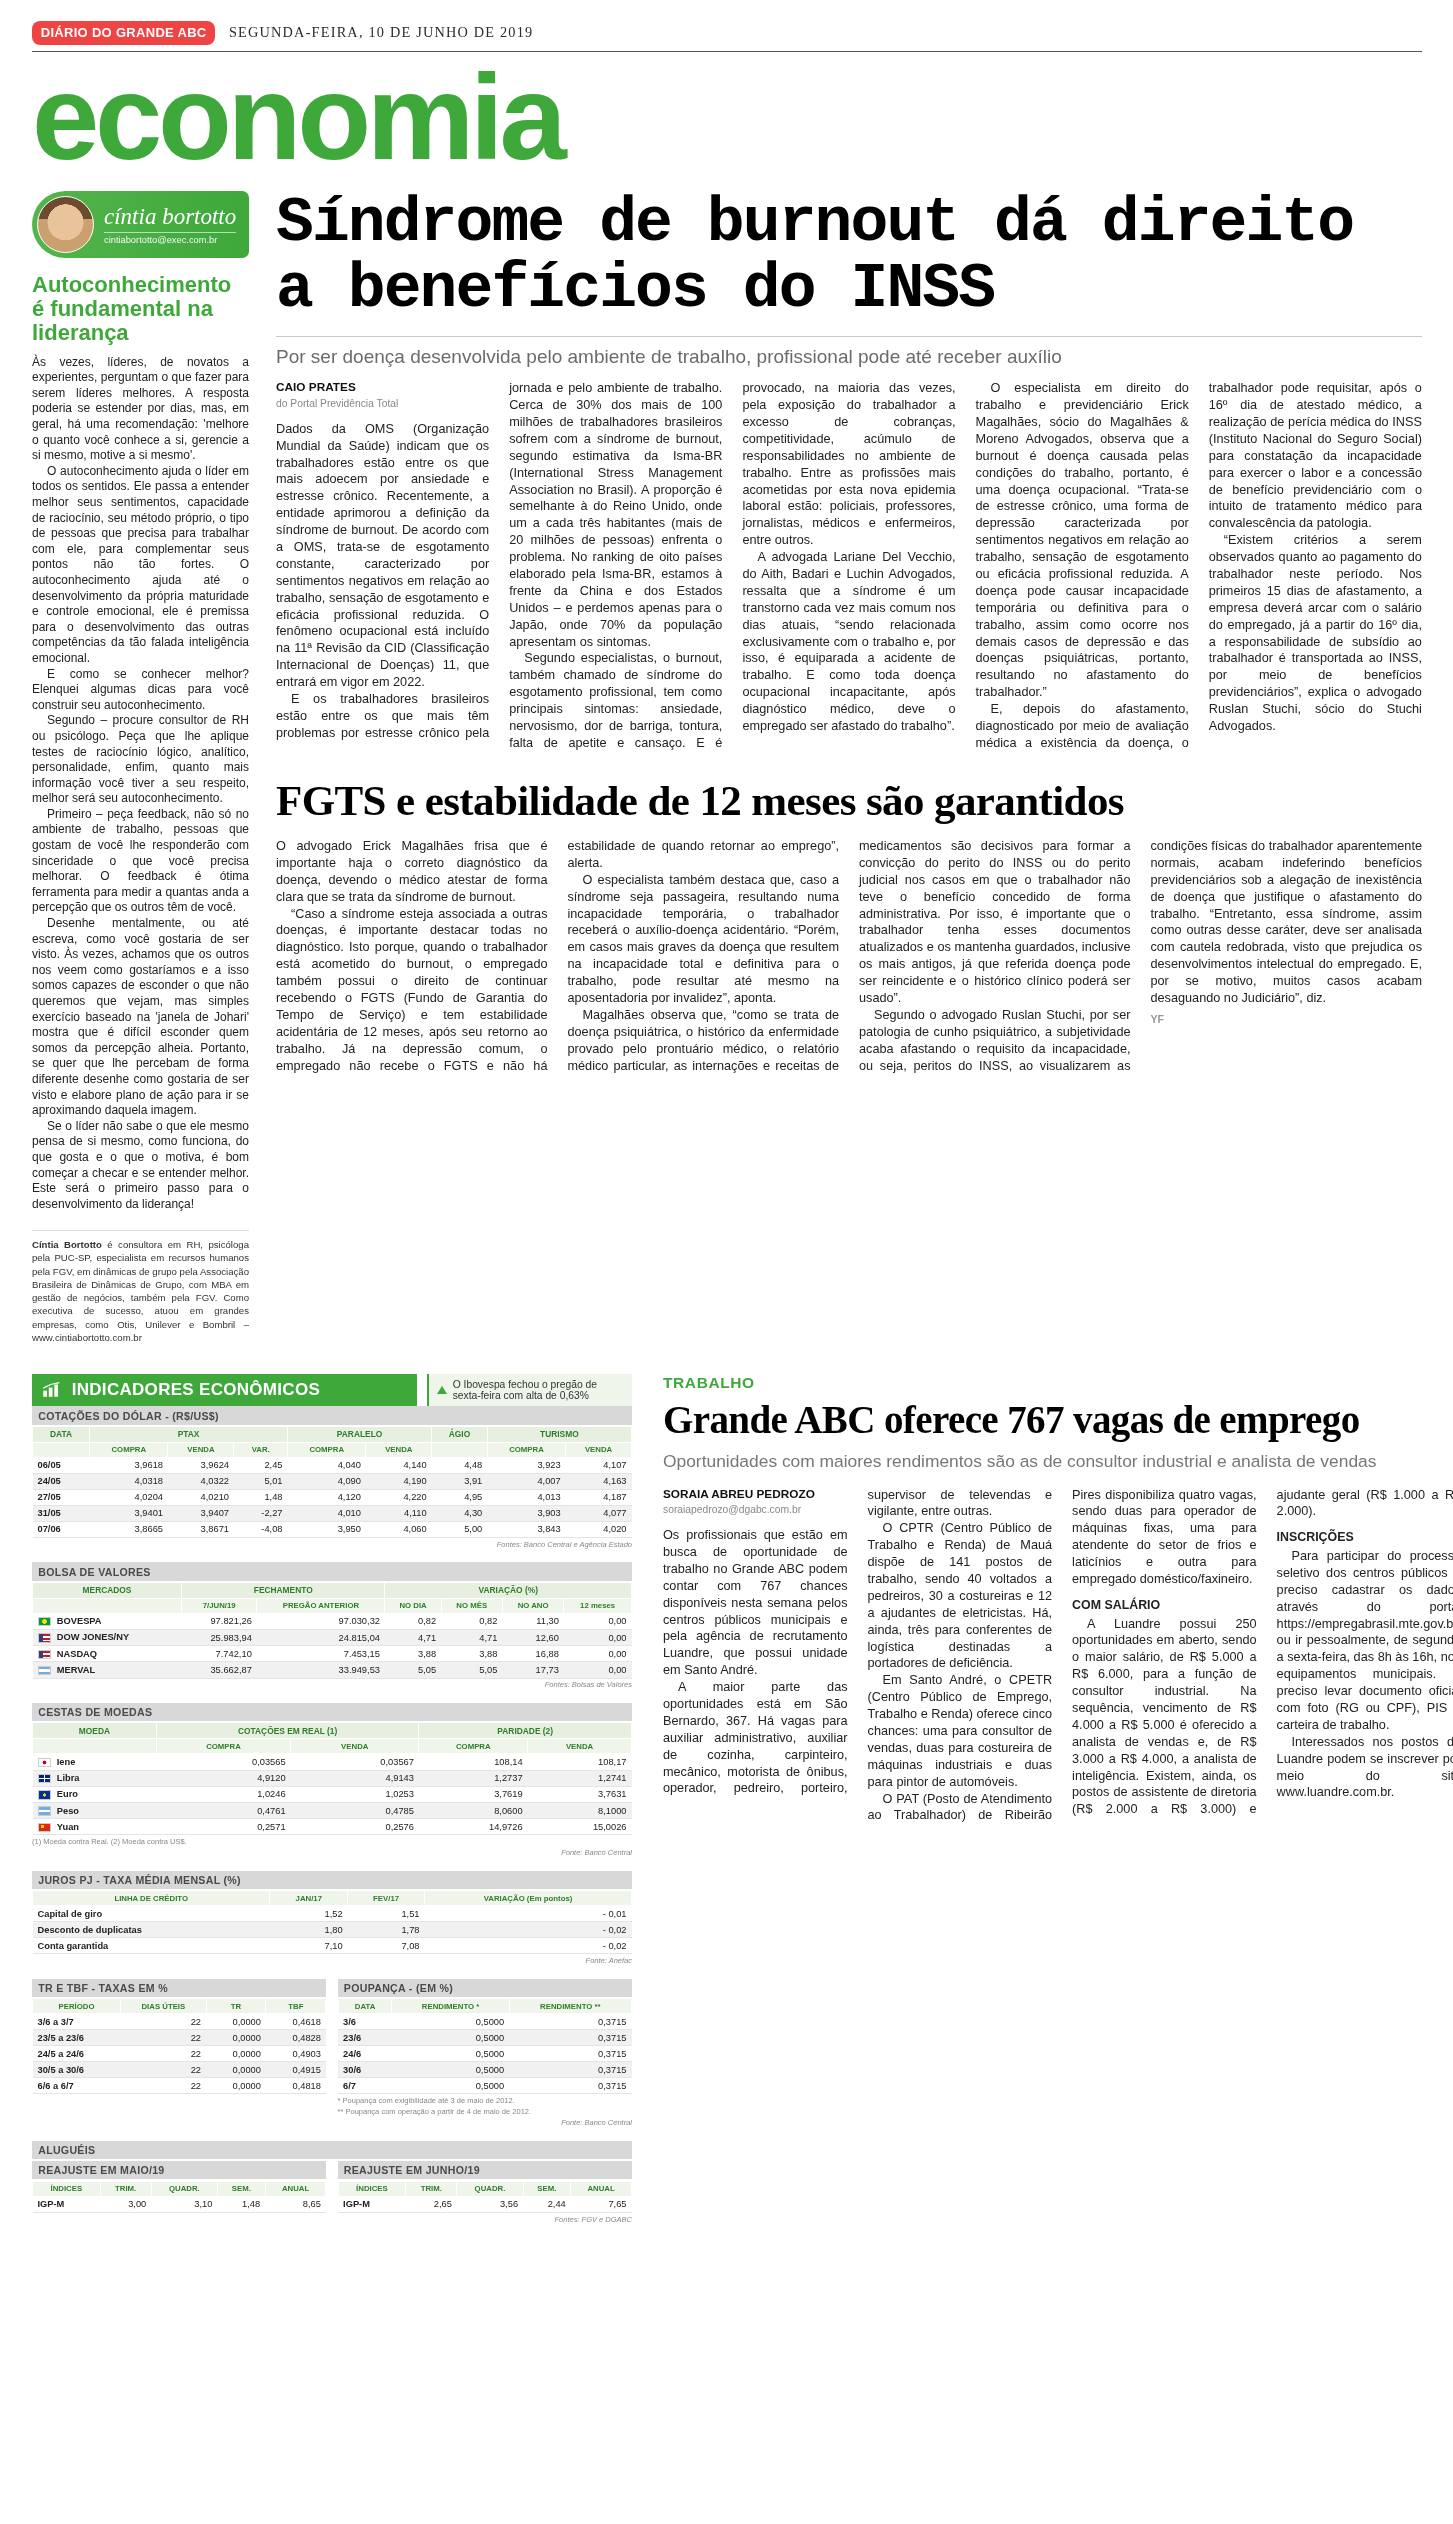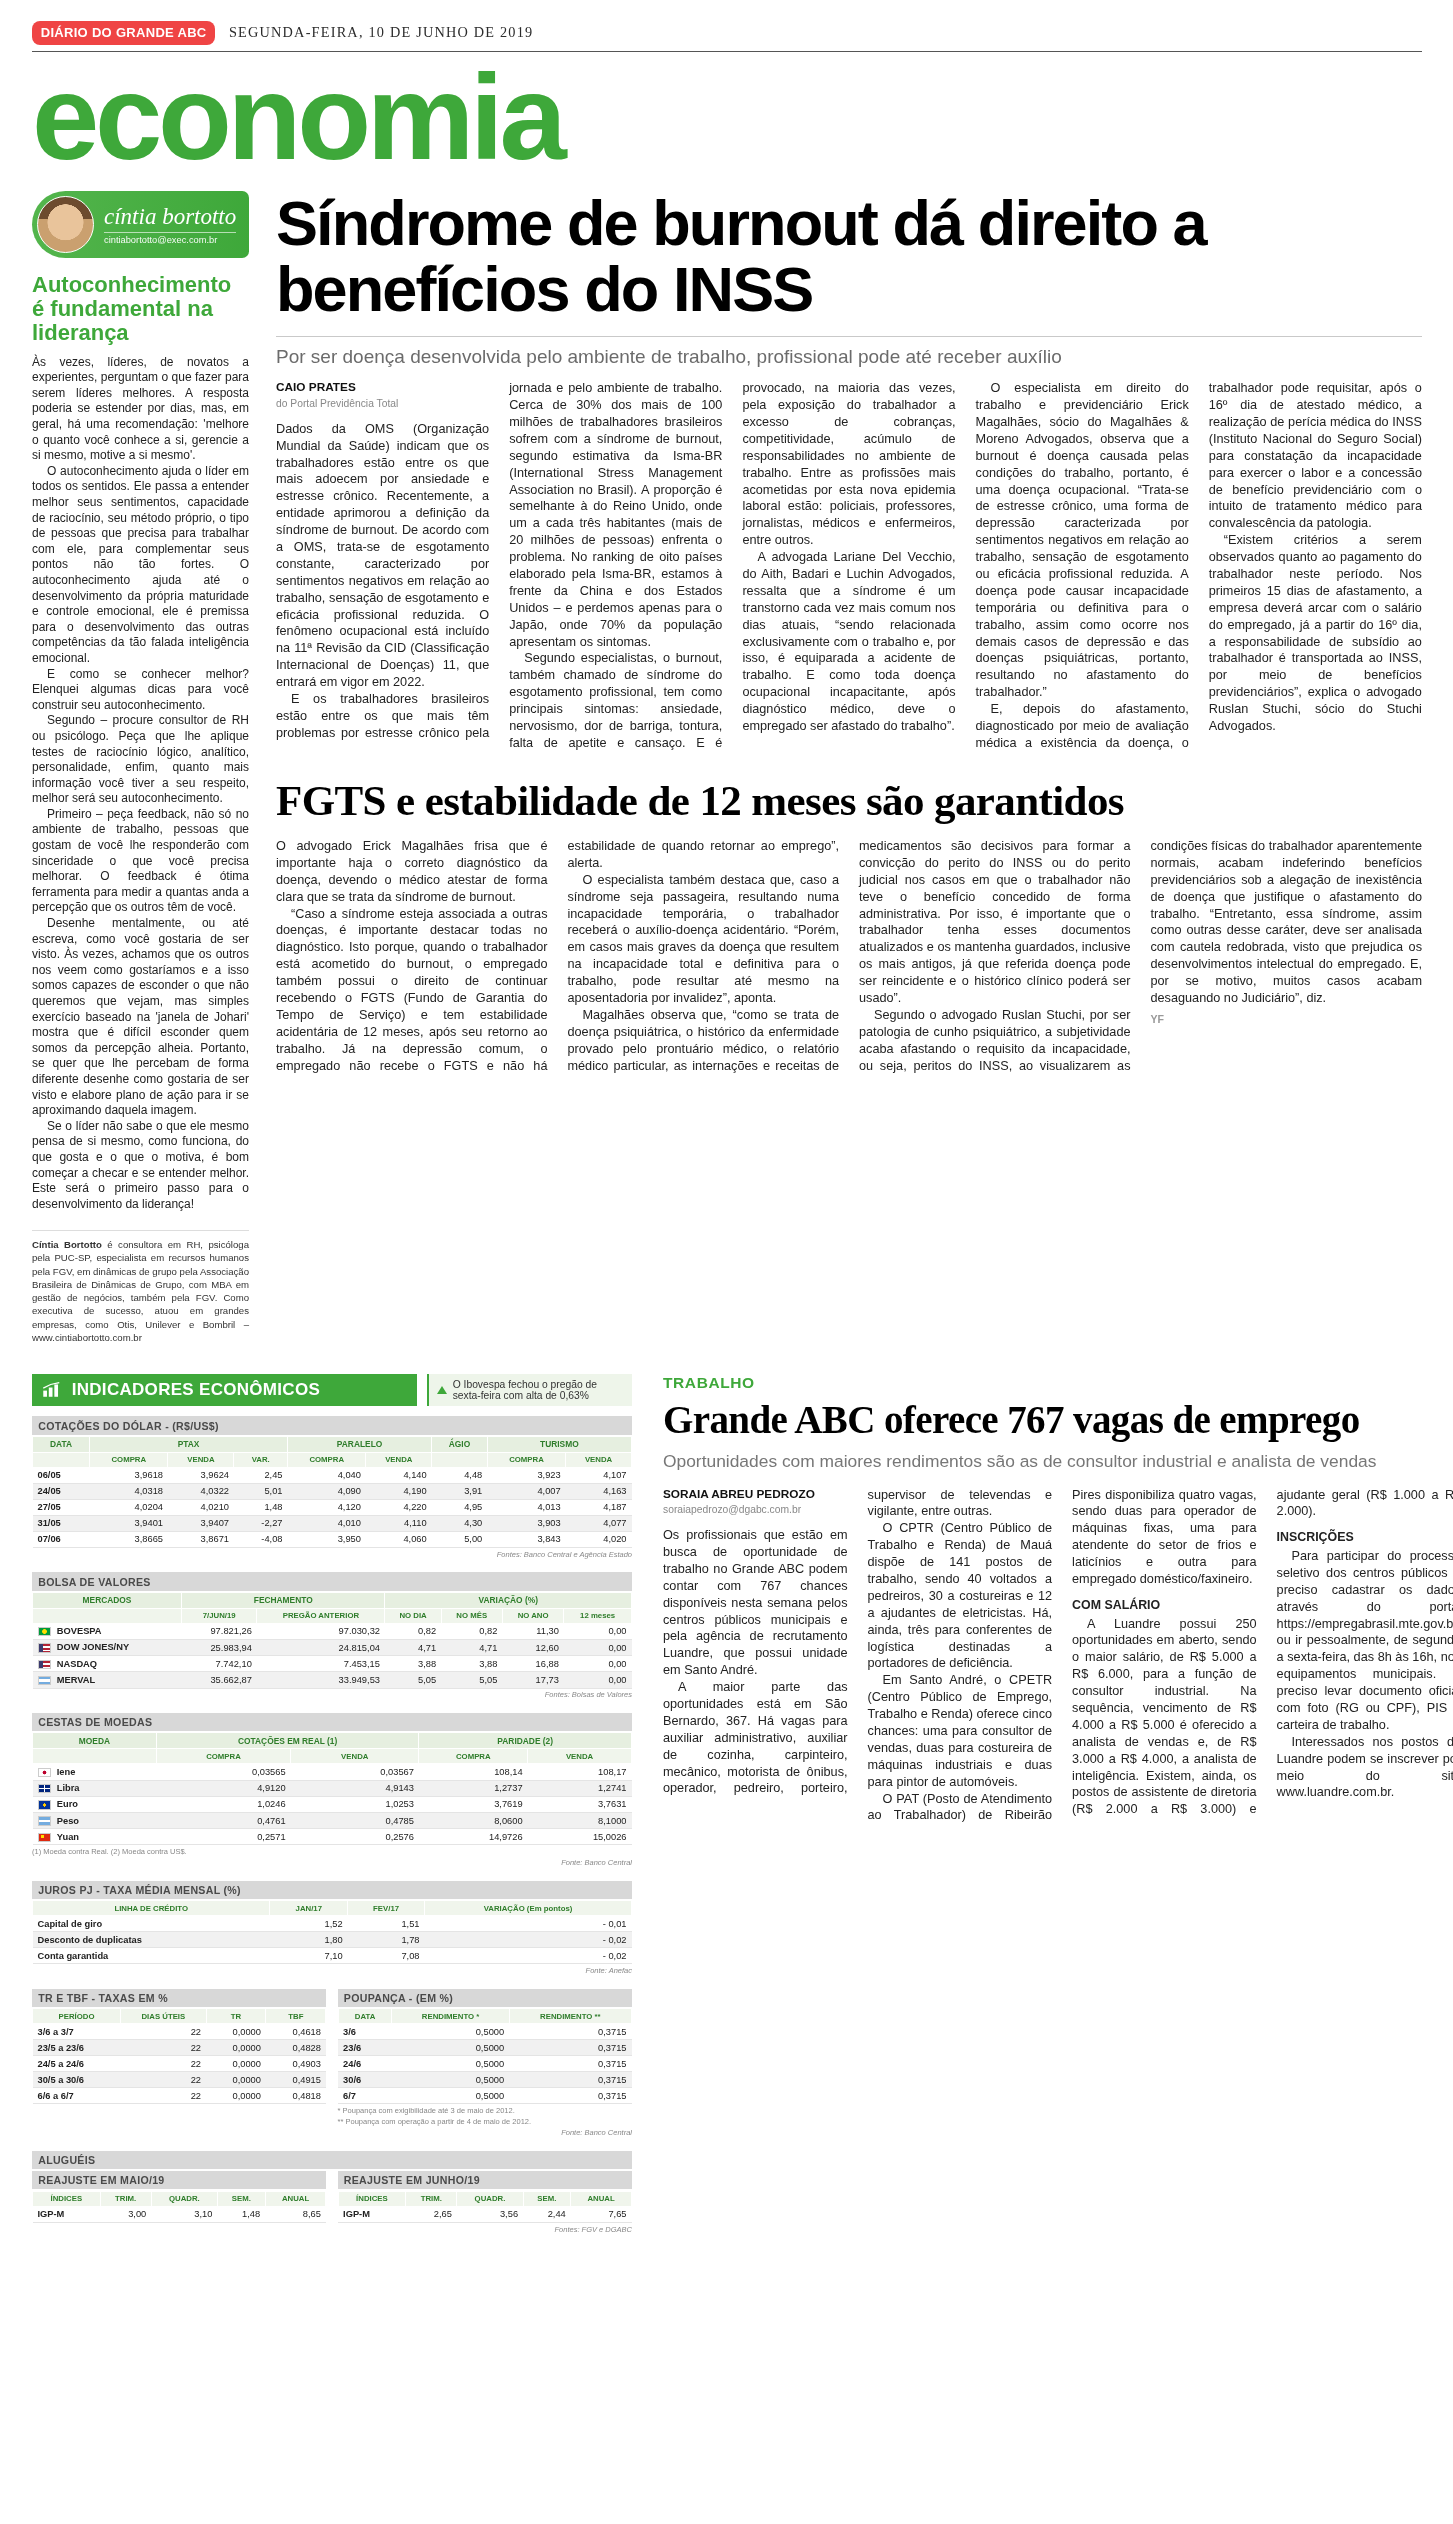--- a/index.html
+++ b/index.html
@@ -28,37 +28,37 @@
     background: radial-gradient(circle at 50% 46%, #e9c49b 0 44%, rgba(0,0,0,0) 45%),
                 linear-gradient(180deg, #6d4b2e 0 40%, #caa06f 40% 100%); }
   .col-name { font-family: "Liberation Serif", serif; font-style: italic; font-size: 23px; line-height: 1.05; }
   .col-email { font-size: 9.3px; opacity: .95; border-top: 0.6px solid rgba(255,255,255,.65); margin-top: 3.1px; padding-top: 2.5px; }
   .col-title { color: #3ea83a; font-size: 22px; font-weight: bold; line-height: 1.08; margin: 15px 0 10px; }
   .col-body p { font-size: 12px; line-height: 1.3; text-align: justify; text-indent: 15px; }
   .col-body p:first-child { text-indent: 0; }
   .col-bio { margin-top: 17.4px; font-size: 9.6px; line-height: 1.38; color: #333; text-align: justify; border-top: 0.6px solid #ddd; padding-top: 7.5px; }
 
   
-  .headline-xl { font-family: Liberation Sans, sans-serif; font-size: 63px; line-height: 1.04; letter-spacing: -1.9px; font-weight: bold; color: #000; }
+  .headline-xl { font-family: Liberation Mono, monospace; font-size: 63px; line-height: 1.04; letter-spacing: -1.9px; font-weight: bold; color: #000; }
   .subhead-row { border-top: 0.6px solid #c9c9c9; margin-top: 13.7px; padding-top: 8.7px; margin-bottom: 12.4px; }
   .subhead { color: #6b6b6b; font-size: 19px; font-weight: normal; }
   .article-cols { column-gap: 20px; font-size: 12.7px; line-height: 1.33; text-align: justify; }
   .cols-5 { column-count: 5; }
   .cols-4 { column-count: 4; }
   .article-cols p { text-indent: 15px; }
   .blocks p:first-child { text-indent: 0; }
   .byline { margin-bottom: 10px; }
   .byline-name { font-weight: bold; font-size: 11.8px; color: #111; }
   .byline-org { font-size: 10.3px; color: #888; margin-top: 1.2px; }
   .headline-lg { font-family: "Liberation Serif", serif; font-size: 43px; line-height: 1.05; letter-spacing: -0.6px; font-weight: bold; color: #000; margin: 26px 0 15px; }
   .credit { text-align: left; font-weight: bold; color: #999; font-size: 10.6px; margin-top: 5px; }
   .inline-head { font-size: 12.4px; font-weight: bold; margin: 8.7px 0 2.5px; }
 
   
-  .ind-headrow { display: flex; gap: 10px; margin-bottom: 10px; align-items: stretch; }
+  .ind-headrow { display: flex; gap: 10px; align-items: stretch; }
   .ind-title-bar { background: #3ea83a; color: #fff; font-weight: bold; font-size: 17px; letter-spacing: 0.3px;
     display: flex; align-items: center; gap: 8.7px; padding: 6.2px 10px; flex: 1; }
   .ind-note { width: 205px; background: #eef5ea; border-left: 2.5px solid #3ea83a; font-size: 10.3px; color: #333;
     padding: 5px 7.5px; display: flex; align-items: center; gap: 6.2px; }
   .up-arrow { width: 0; height: 0; border-left: 5.6px solid transparent; border-right: 5.6px solid transparent; border-bottom: 8.7px solid #3ea83a; flex: none; }
   .tbl-section { margin-bottom: 13.7px; }
   .tbl-title { background: #d8d8d8; color: #4a4a4a; font-weight: bold; font-size: 10.6px; padding: 3.1px 6.2px; letter-spacing: 0.3px; margin-bottom: 1.2px; }
   .tbl-section table { width: 100%; border-collapse: collapse; font-size: 9.3px; }
   .tbl-section thead th { background: #e6efe0; color: #2f7d2b; font-weight: bold; font-size: 8.4px; padding: 2.5px 5px; border: 0.6px solid #fff; text-align: center; }
   .tbl-section thead tr.subhead-row-th th { font-size: 7.8px; background: #f0f5ec; }

